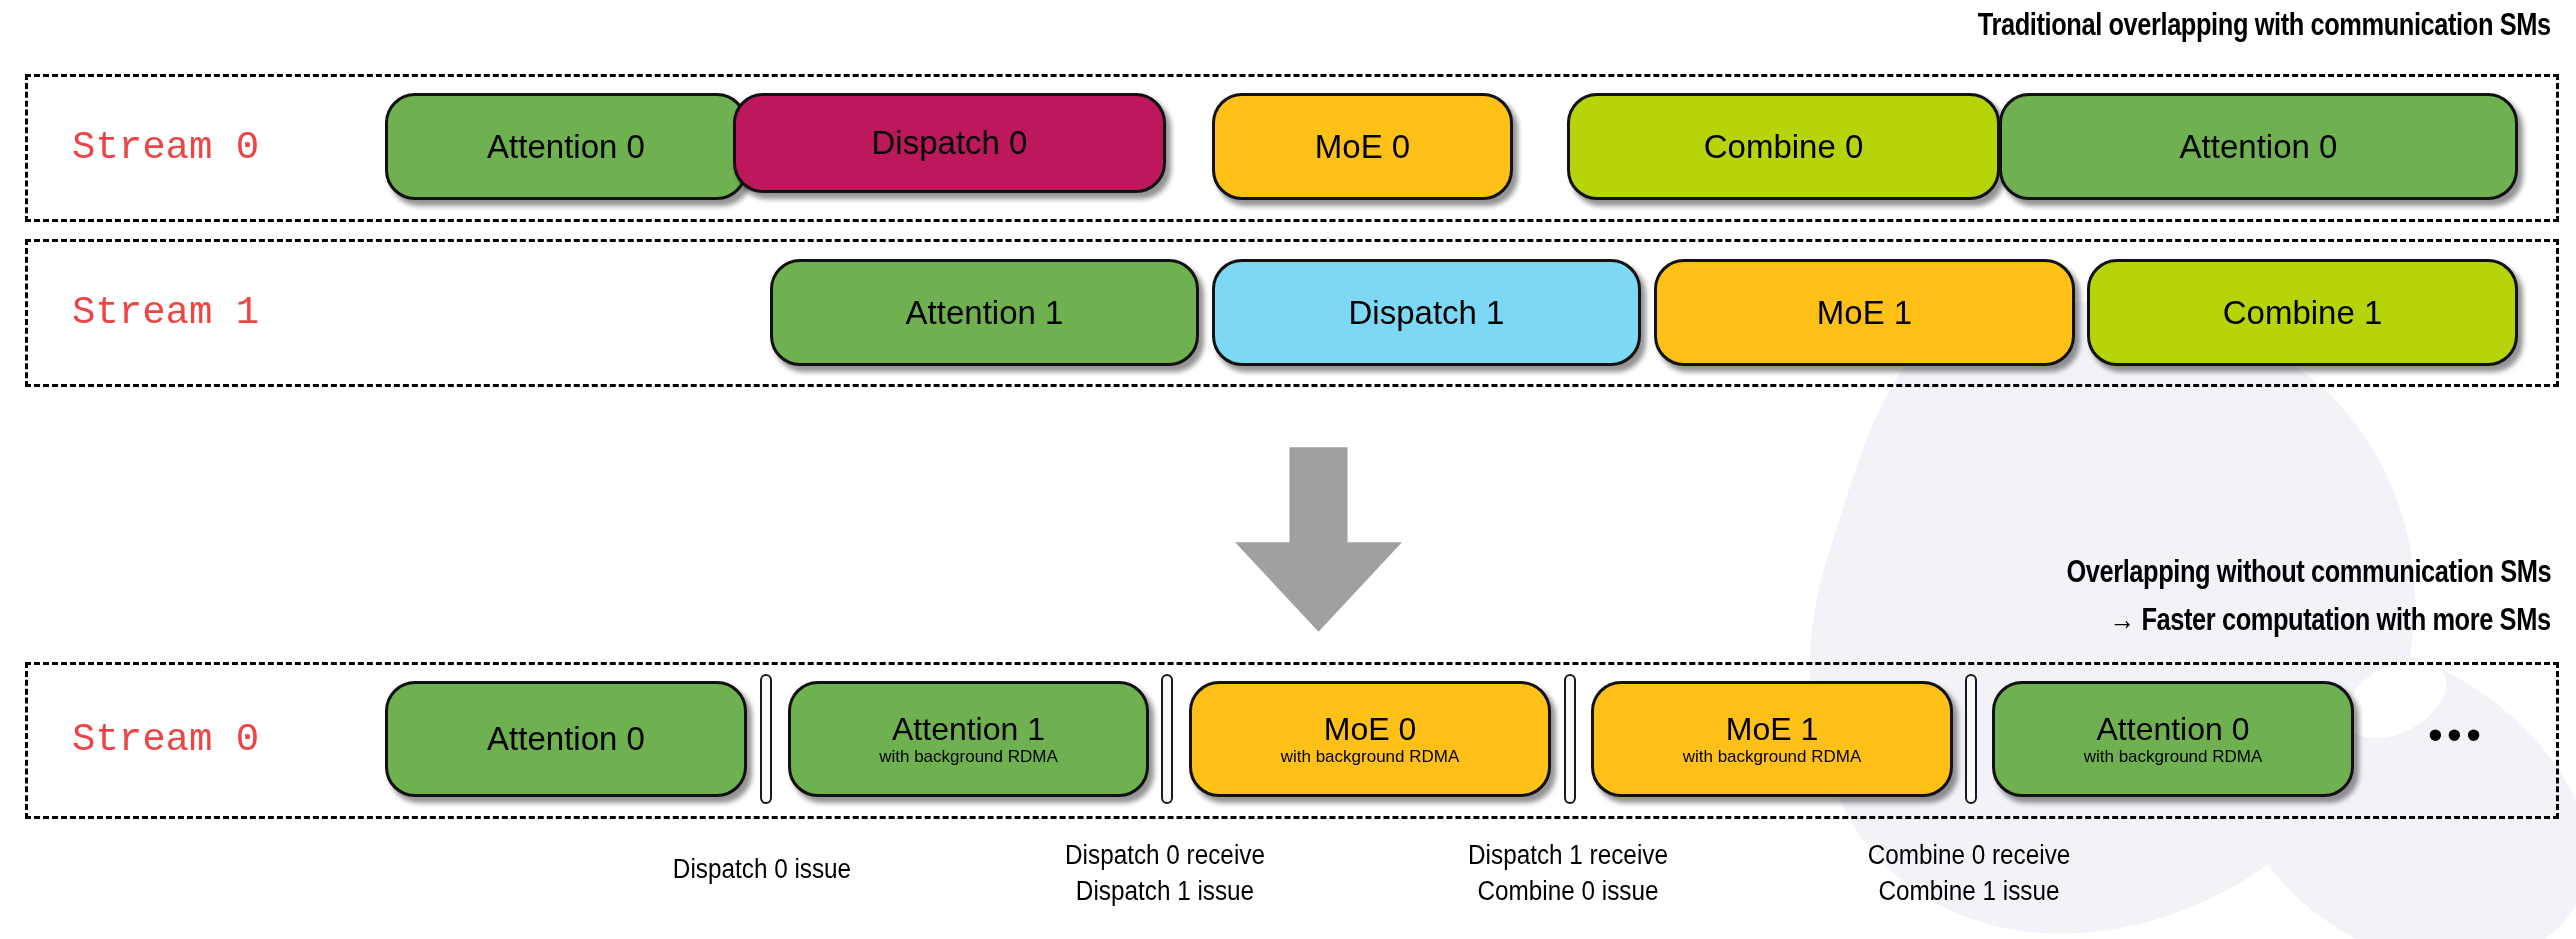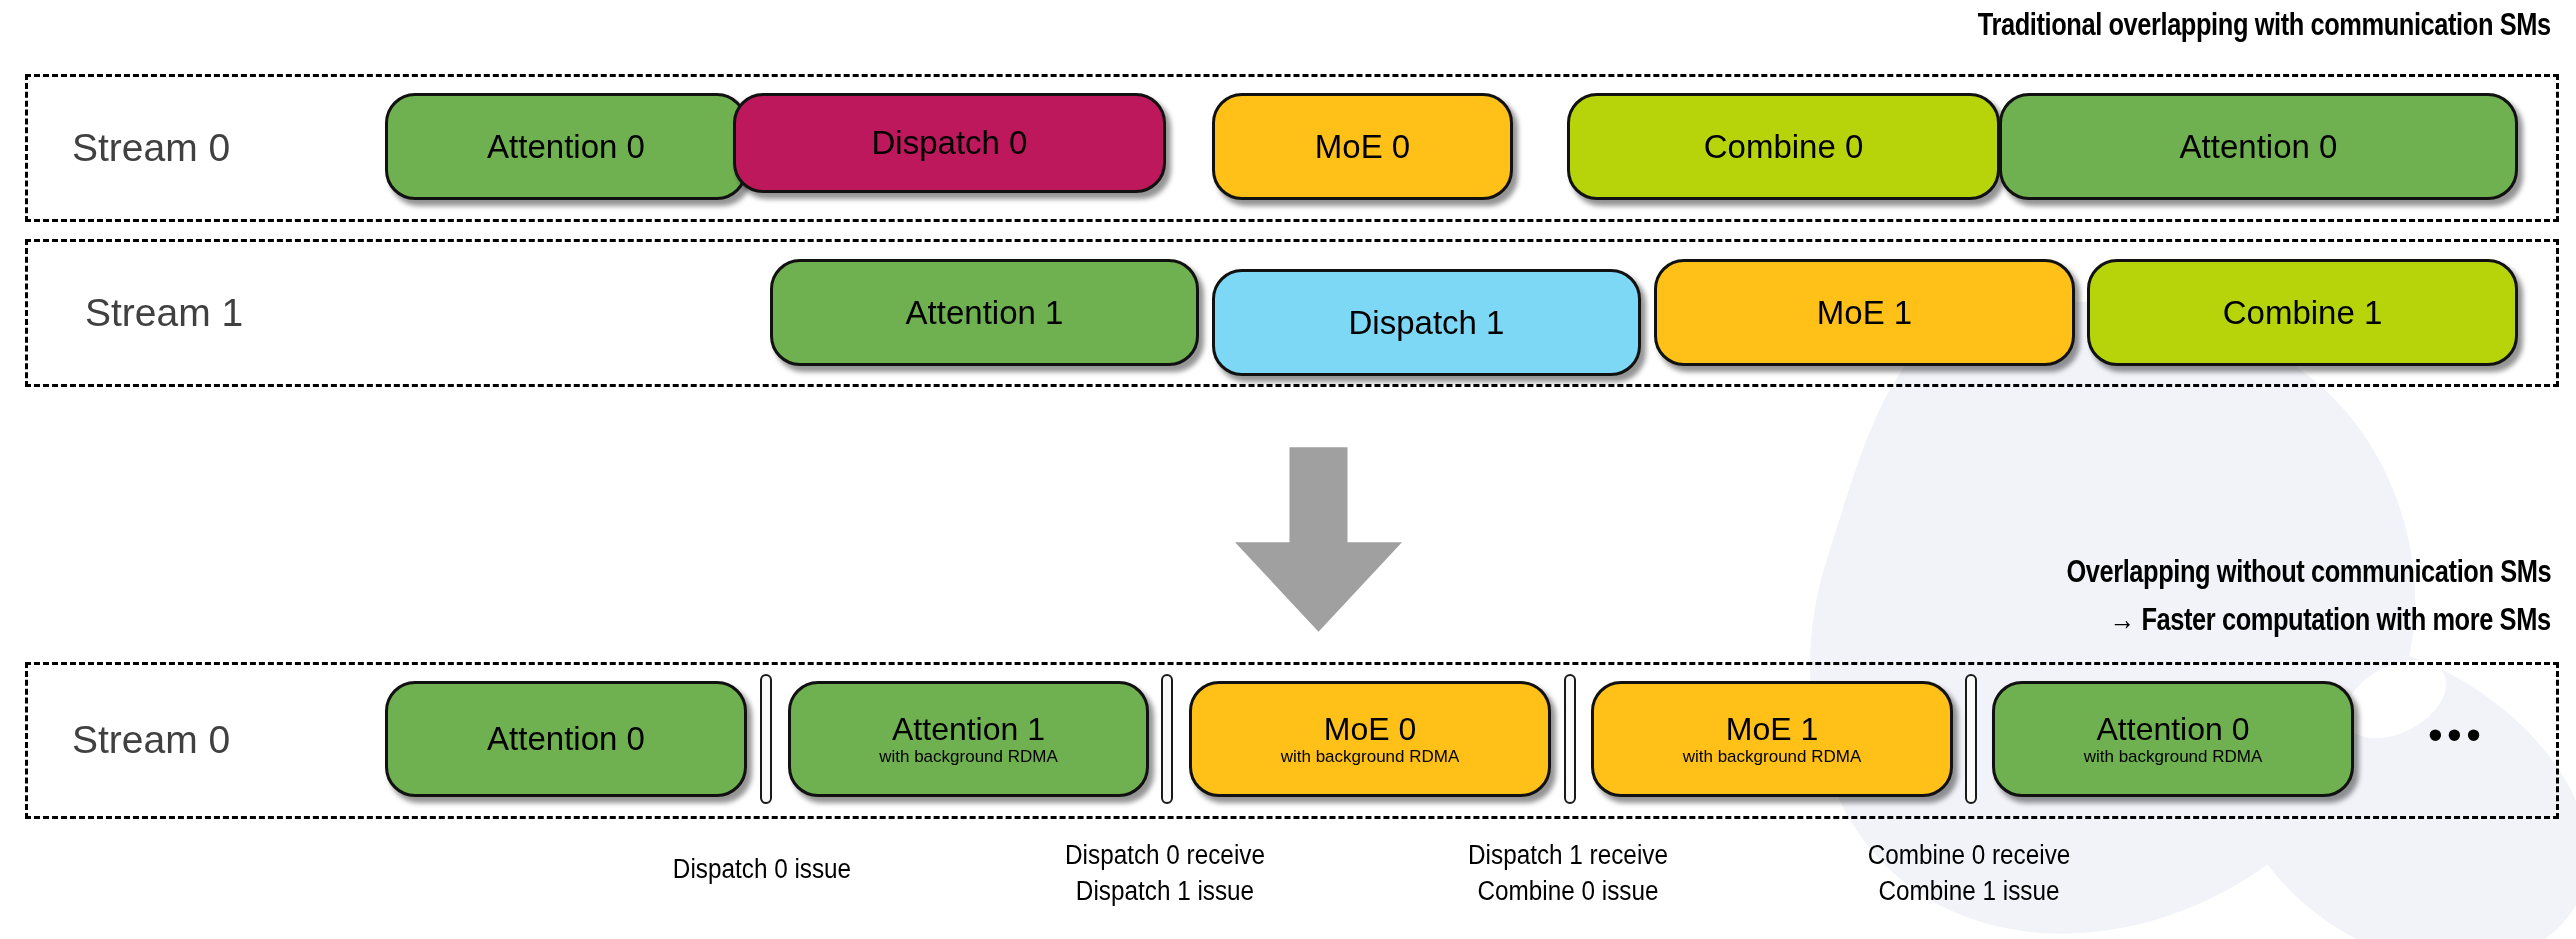--- a/index.html
+++ b/index.html
@@ -37,23 +37,23 @@
   .stream-row {
     position: absolute;
     border: 3.5px dashed #000000;
     box-sizing: border-box;
     background: transparent;
     z-index: 2;
   }
 
   .stream-label {
     position: absolute;
-    font-family: Liberation Sans, sans-serif;
+    font-family: Liberation Mono, monospace;
     font-size: 39px;
-    color: #404040;
+    color: #ef4444;
     white-space: nowrap;
     letter-spacing: 0px;
   }
 
   
   .task-box {
     position: absolute;
     box-sizing: border-box;
     border: 3.5px solid #111111;
     border-radius: 30px;
@@ -175,27 +175,27 @@
   <div class="task-box" style="left:1540px; top:93px; width:433px; height:107px; background:#B7D30A;margin-left:27px;">
     <span class="line1">Combine 0</span>
   </div>
 
   <div class="task-box" style="left:1999px; top:93px; width:519px; height:107px; background:#6FB050;">
     <span class="line1">Attention 0</span>
   </div>
 
   <div class="stream-row" style="left:25px; top:239px; width:2534px; height:148px;"></div>
 
-  <div class="stream-label" style="left:85px; top:291px;">Stream 1</div>
+  <div class="stream-label" style="left:72px; top:291px;">Stream 1</div>
 
   <div class="task-box" style="left:770px; top:259px; width:429px; height:107px; background:#6FB050;">
     <span class="line1">Attention 1</span>
   </div>
 
-  <div class="task-box" style="left:1212px; top:269px; width:429px; height:107px; background:#7DD8F5;">
+  <div class="task-box" style="left:1212px; top:259px; width:429px; height:107px; background:#7DD8F5;">
     <span class="line1">Dispatch 1</span>
   </div>
 
   <div class="task-box" style="left:1654px; top:259px; width:421px; height:107px; background:#FFC017;">
     <span class="line1">MoE 1</span>
   </div>
 
   <div class="task-box" style="left:2087px; top:259px; width:431px; height:107px; background:#B7D30A;">
     <span class="line1">Combine 1</span>
   </div>

